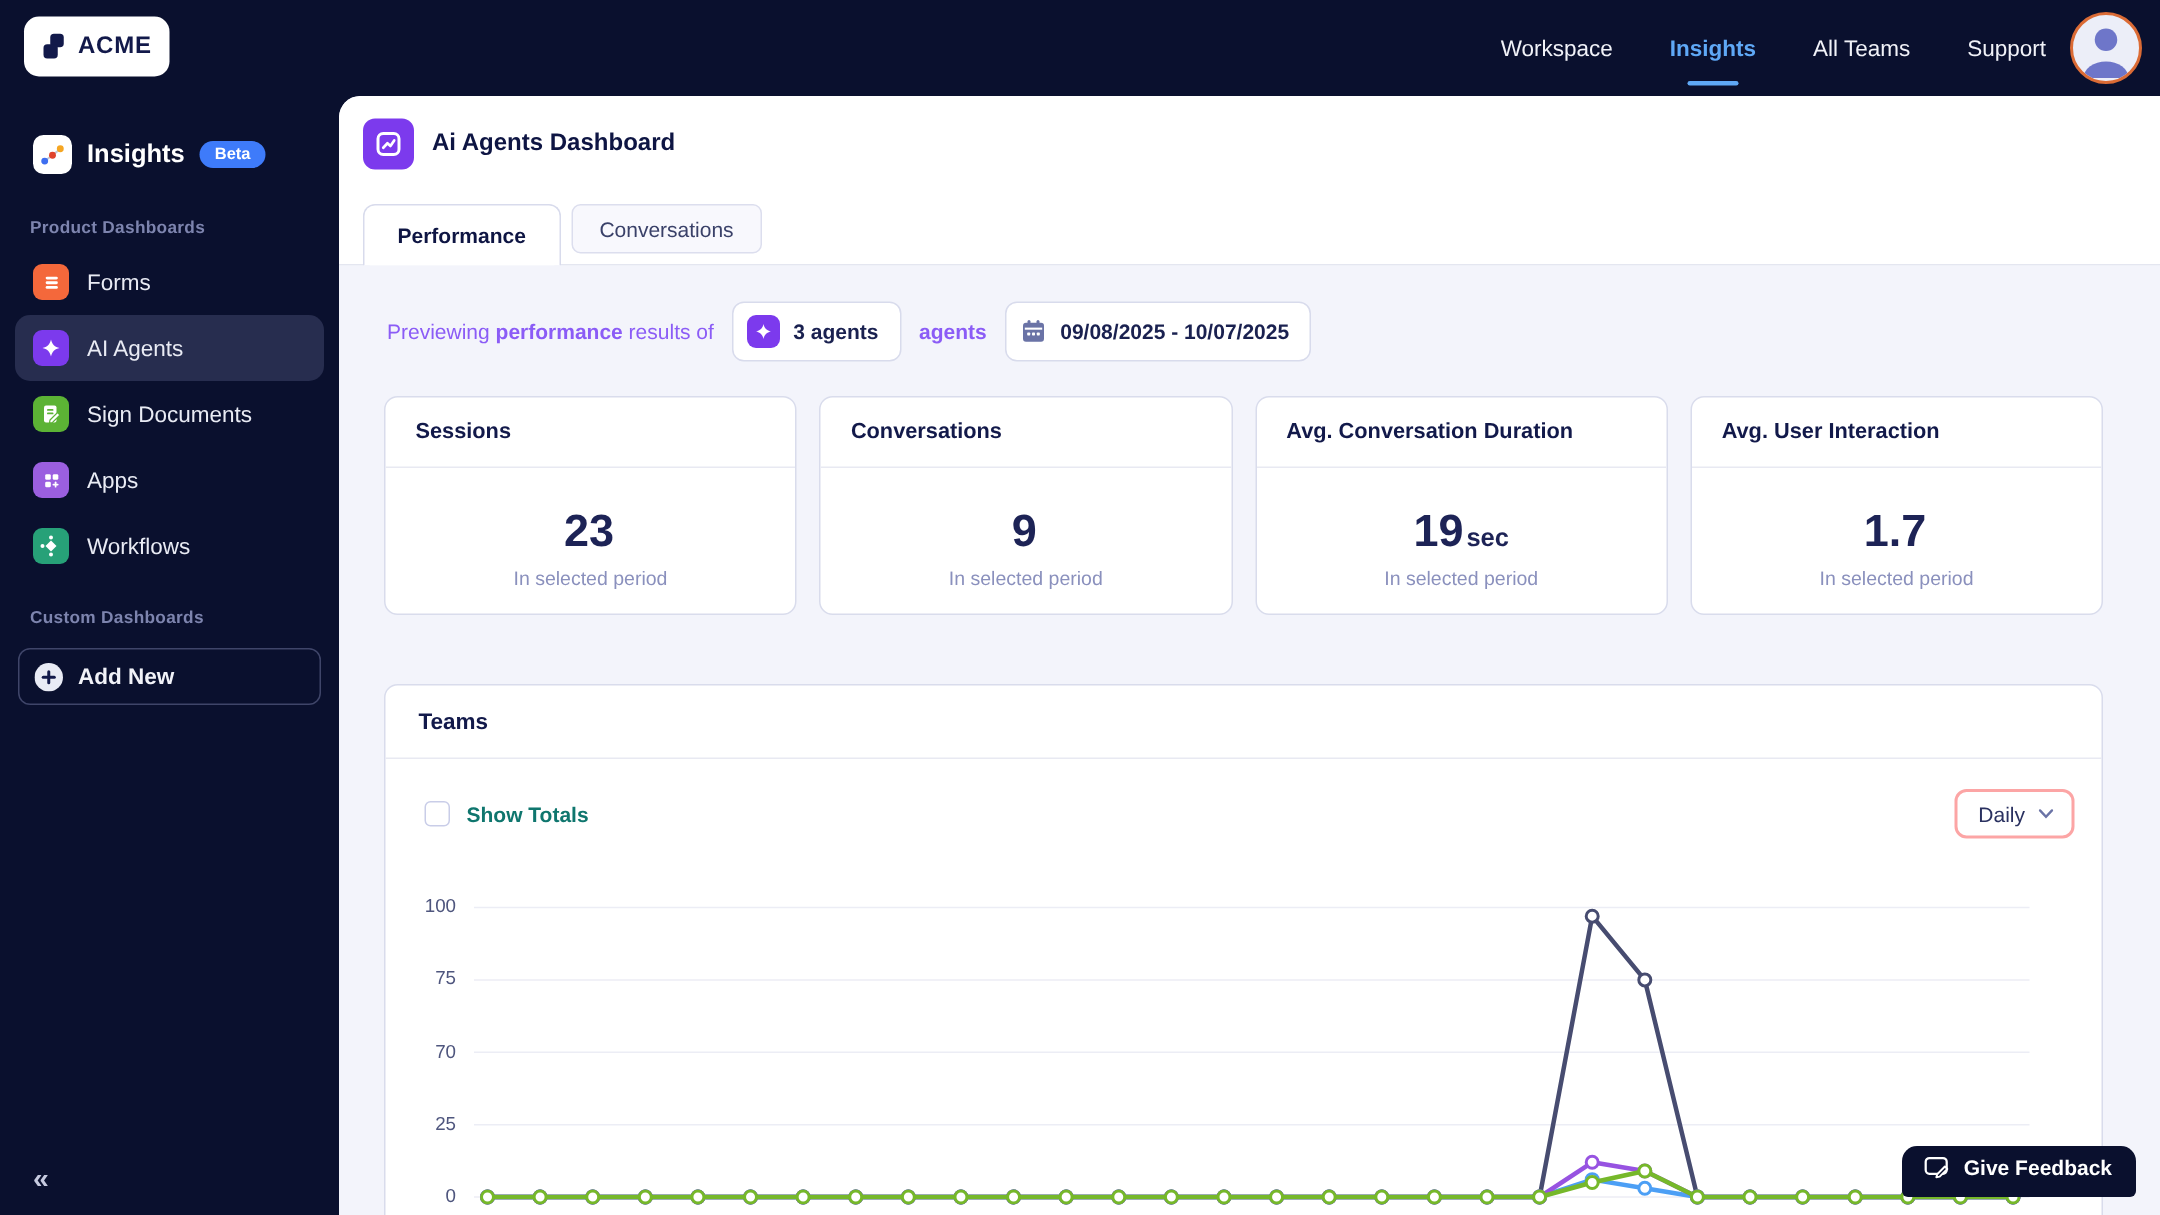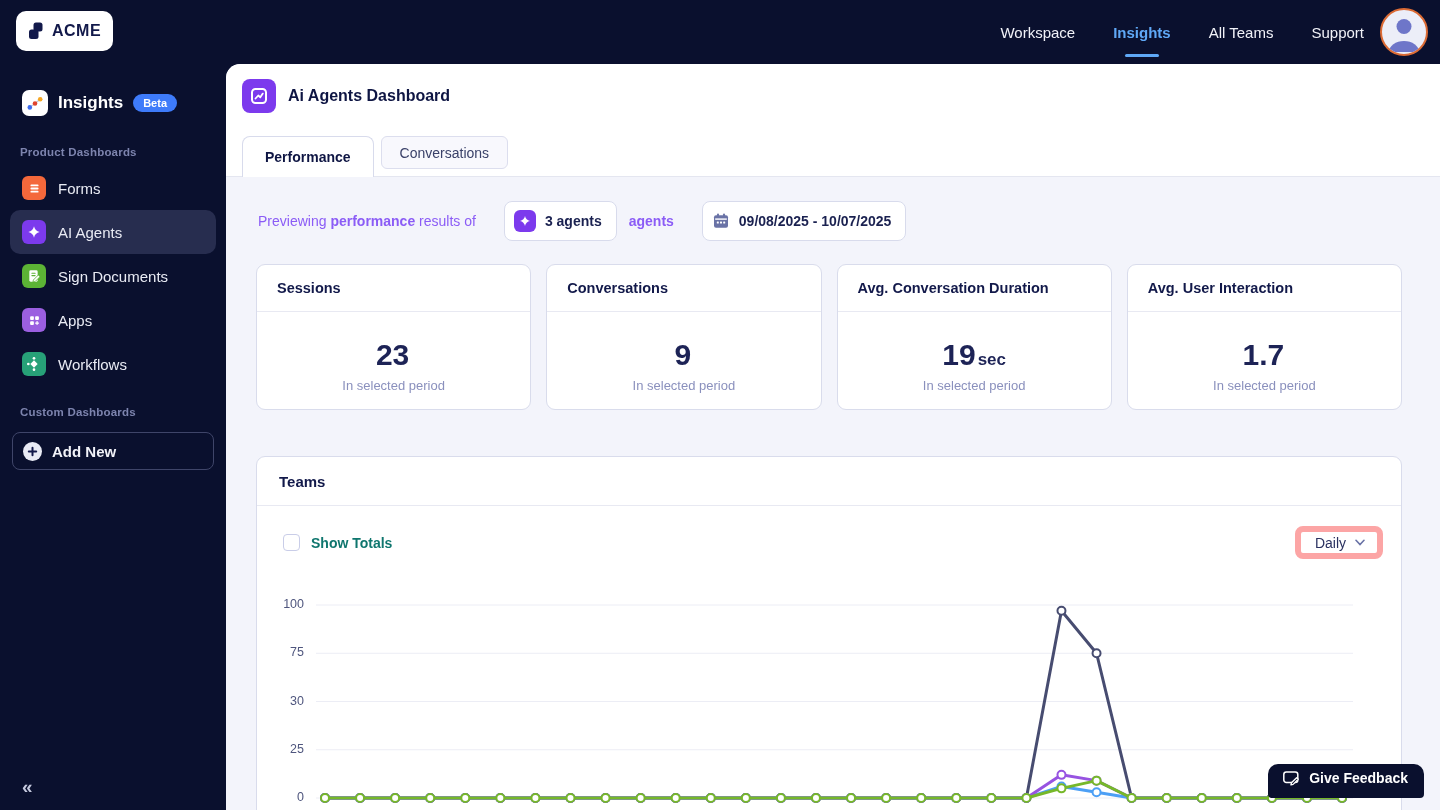--- a/index.html
+++ b/index.html
@@ -38,41 +38,41 @@
   .ph-title { font-size:16px; font-weight:700; color:#0E1543; }
   .tabs { position:absolute; left:16px; bottom:-1px; display:flex; align-items:flex-end; gap:7px; }
   .tab { display:flex; align-items:center; justify-content:center; font-size:14px; cursor:pointer; }
   .tab.active { background:#fff; border:1px solid #D8DBEC; border-bottom:none; border-radius:8px 8px 0 0; height:41px; padding:0 22px; font-weight:700; color:#0E1543; }
   .tab.inactive { background:#F8F8FD; border:1px solid #DCDEEE; border-radius:6px; height:33px; margin-bottom:8px; padding:0 18px; color:#3A4169; }
 
   
   .filter-row { position:absolute; top:137px; left:32px; display:flex; align-items:center; gap:12px; }
   .filter-text { font-size:14px; color:#8b5cf6; }
   .filter-text b { font-weight:700; }
-  .pill-btn { display:flex; align-items:center; gap:9px; background:#fff; border:1px solid #D8DBEC; border-radius:8px; height:40px; padding:0 14px 0 9px; cursor:pointer;margin-left:16px; }
+  .pill-btn { display:flex; align-items:center; gap:9px; background:#fff; border:1px solid #D8DBEC; border-radius:8px; height:40px; padding:0 14px 0 9px; cursor:pointer; }
   .pill-btn .lbl { font-size:14px; font-weight:600; color:#1A2150; }
   .mini-sparkle { width:22px; height:22px; background:#7C3AED; border-radius:6px; display:flex; align-items:center; justify-content:center; }
 
   
   .stats-row { position:absolute; top:200px; left:30px; right:38px; height:146px; display:flex; gap:15px; }
   .stat-card { flex:1; background:#fff; border:1px solid #D9DCEC; border-radius:9px; overflow:hidden; }
   .stat-head { height:47px; display:flex; align-items:center; padding:0 20px; border-bottom:1px solid #E8E9F2; font-size:14.5px; font-weight:700; color:#12194A; }
   .stat-body { height:98px; display:flex; flex-direction:column; align-items:center; justify-content:center; padding-top:10px; }
   .stat-value { font-size:30px; font-weight:800; color:#1D2356; line-height:32px; }
   .stat-unit { font-size:17px; font-weight:800; color:#1D2356; margin-left:2px; }
   .stat-sub { font-size:13px; color:#8A90BD; margin-top:7px; }
 
   
   .trends-card { position:absolute; top:392px; left:30px; right:38px; height:430px; background:#fff; border:1px solid #D9DCEC; border-radius:9px 9px 0 0; }
   .trends-head { height:49px; display:flex; align-items:center; padding:0 22px; border-bottom:1px solid #E8E9F2; font-size:15px; font-weight:700; color:#12194A; }
   .trends-controls { position:absolute; top:69px; left:26px; right:18px; display:flex; align-items:center; justify-content:space-between; }
   .show-totals { display:flex; align-items:center; gap:11px; cursor:pointer; }
   .checkbox { width:17px; height:17px; border:1.5px solid #C9CDE8; border-radius:4px; background:#fff; }
   .show-totals-label { font-size:14px; font-weight:600; color:#0f766e; }
-  .interval-btn { display:flex; align-items:center; gap:9px; border:6px solid #fca5a5; border-radius:8px; height:33px; padding:0 12px 0 14px; cursor:pointer; background:#fff; }
+  .interval-btn { display:flex; align-items:center; gap:9px; border:2px solid #fca5a5; border-radius:8px; height:33px; padding:0 12px 0 14px; cursor:pointer; background:#fff; }
   .interval-label { font-size:14px; color:#2A3160; }
   .y-label { position:absolute; width:40px; text-align:right; font-size:12.5px; color:#4F567E; }
   .chart-svg { position:absolute; left:59px; top:140px; }
 
   
   .feedback-btn { position:absolute; right:16px; bottom:12px; height:34px; background:#0A102E; border-radius:10px 10px 4px 4px; display:flex; align-items:center; gap:9px; padding:0 16px 6px 14px; cursor:pointer; z-index:20;justify-content:space-between; }
   .feedback-label { color:#fff; font-size:14px; font-weight:600; }
 </style>
 </head>
 <body>
@@ -280,21 +280,21 @@
         <span style="display:flex;">
           <svg width="10" height="7" viewBox="0 0 10 7">
               <polyline points="1,1.3 5,5.5 9,1.3" fill="none" stroke="#6A73A6" stroke-width="1.6" stroke-linecap="round"></polyline>
             </svg>
         </span>
       </div>
     </div>
     <div id="y-labels">
         <div class="y-label" style="left: 7px; top: 333px;">0</div>
         <div class="y-label" style="left: 7px; top: 284.75px;">25</div>
-        <div class="y-label" style="left: 7px; top: 236.5px;">30</div>
+        <div class="y-label" style="left: 7px; top: 236.5px;">70</div>
         <div class="y-label" style="left: 7px; top: 188.25px;">75</div>
         <div class="y-label" style="left: 7px; top: 140px;">100</div>
       </div>
     <svg id="trend-chart" class="chart-svg" width="1040" height="280" viewBox="0 0 1040 280">
         <line x1="0" x2="1037" y1="201" y2="201" stroke="#ECEDF5" stroke-width="1"></line>
         <line x1="0" x2="1037" y1="152.75" y2="152.75" stroke="#ECEDF5" stroke-width="1"></line>
         <line x1="0" x2="1037" y1="104.5" y2="104.5" stroke="#ECEDF5" stroke-width="1"></line>
         <line x1="0" x2="1037" y1="56.25" y2="56.25" stroke="#ECEDF5" stroke-width="1"></line>
         <line x1="0" x2="1037" y1="8" y2="8" stroke="#ECEDF5" stroke-width="1"></line>
         <polyline points="9,201 44.07,201 79.14,201 114.21000000000001,201 149.28,201 184.35,201 219.42000000000002,201 254.49,201 289.56,201 324.63,201 359.7,201 394.77,201 429.84000000000003,201 464.91,201 499.98,201 535.05,201 570.12,201 605.19,201 640.26,201 675.33,201 710.4,201 745.47,13.789999999999992 780.54,56.25 815.61,201 850.6800000000001,201 885.75,201 920.82,201 955.89,201 990.96,201 1026.03,201" fill="none" stroke="#474C70" stroke-width="3" stroke-linejoin="round"></polyline>

